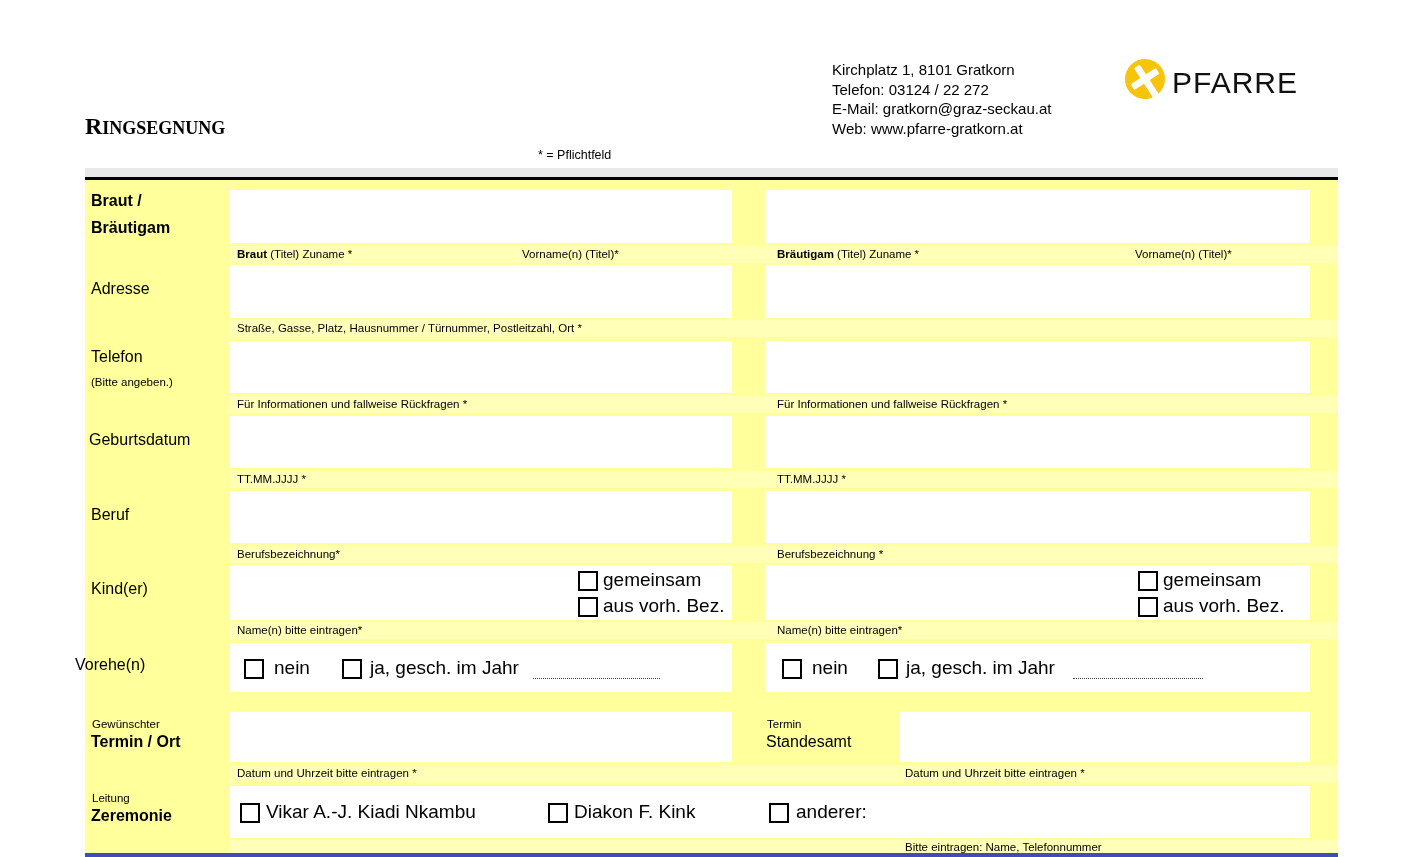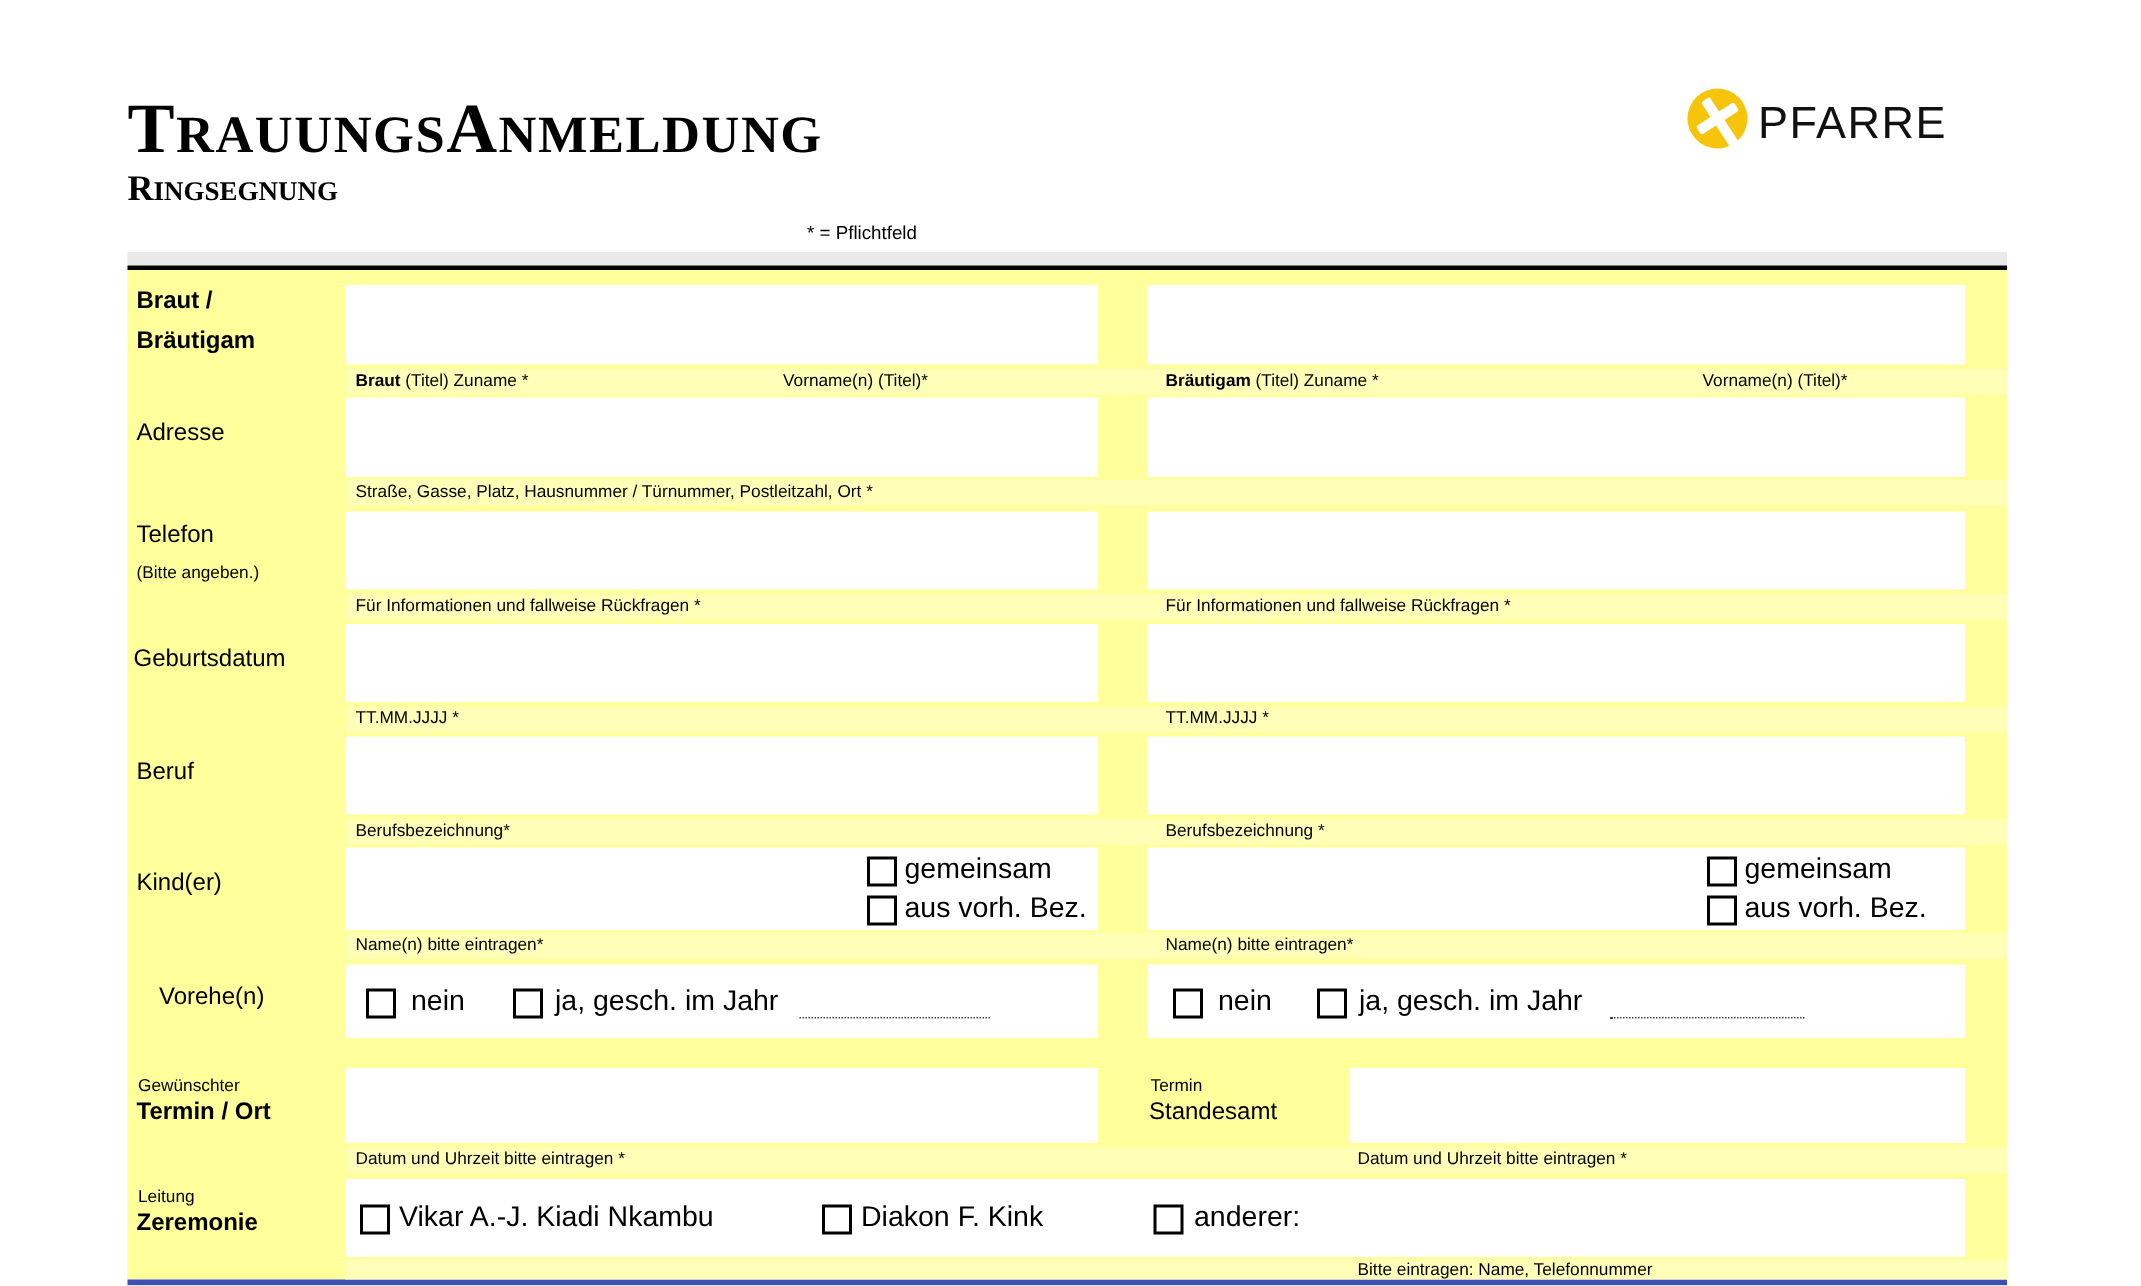--- a/index.html
+++ b/index.html
@@ -32,24 +32,29 @@
   .cap b{font-weight:bold;}
   .cb{width:16px;height:16px;border:2px solid #000;background:#fff;}
   .cbl{font-size:19px;white-space:nowrap;}
   .dots{border-bottom:1.5px dotted #444;height:1px;}
 </style>
 </head>
 <body>
 
 <div class="page">
 
-  <div class="abs title" style="left:85px;top:63px;"><span class="big">T</span><span class="small">RAUUNGS</span><span class="big">A</span><span class="small">NMELDUNG</span></div>
   <div class="abs subtitle" style="left:85px;top:114px;"><span class="big">R</span><span class="small">INGSEGNUNG</span></div>
   <div class="abs instr" style="left:538px;top:148px;">* = Pflichtfeld</div>
 
+  <div class="abs contact" style="left:832px;top:60px;">
+    <div>Kirchplatz 1, 8101 Gratkorn</div>
+    <div>Telefon: 03124 / 22 272</div>
+    <div>E-Mail: gratkorn@graz-seckau.at</div>
+    <div>Web: www.pfarre-gratkorn.at</div>
+  </div>
 
   <svg class="abs" style="left:1118px;top:55px;" width="54" height="58" viewBox="0 0 54 58">
     <g transform="translate(27,24) rotate(-33)">
       <circle r="20" fill="#F7C40C"></circle>
       <rect x="-15" y="-3.4" width="30" height="6.8" rx="1.5" fill="#ffffff"></rect>
       <rect x="-3.4" y="-15" width="6.8" height="39" rx="1.5" fill="#ffffff"></rect>
     </g>
   </svg>
   <div class="abs logo-word1" style="left:1172px;top:66px;">PFARRE</div>
 
@@ -107,21 +112,21 @@
   <div class="abs cbl" style="left:603px;top:569px;">gemeinsam</div>
   <div class="abs cb" style="left:578px;top:597px;"></div>
   <div class="abs cbl" style="left:603px;top:595px;">aus vorh. Bez.</div>
   <div class="abs cb" style="left:1138px;top:571px;"></div>
   <div class="abs cbl" style="left:1163px;top:569px;">gemeinsam</div>
   <div class="abs cb" style="left:1138px;top:597px;"></div>
   <div class="abs cbl" style="left:1163px;top:595px;">aus vorh. Bez.</div>
   <div class="abs cap" style="left:237px;top:624px;">Name(n) bitte eintragen*</div>
   <div class="abs cap" style="left:777px;top:624px;">Name(n) bitte eintragen*</div>
 
-  <div class="abs lbl" style="left:106px;top:656px;">Vorehe(n)</div>
+  <div class="abs lbl" style="left:75px;top:656px;">Vorehe(n)</div>
   <div class="abs box" style="left:230px;top:643px;width:502px;height:49px;"></div>
   <div class="abs box" style="left:765px;top:643px;width:545px;height:49px;"></div>
   <div class="abs cb" style="left:244px;top:659px;"></div>
   <div class="abs cbl" style="left:274px;top:657px;">nein</div>
   <div class="abs cb" style="left:342px;top:659px;"></div>
   <div class="abs cbl" style="left:370px;top:657px;">ja, gesch. im Jahr</div>
   <div class="abs dots" style="left:533px;top:677px;width:127px;"></div>
   <div class="abs cb" style="left:782px;top:659px;"></div>
   <div class="abs cbl" style="left:812px;top:657px;">nein</div>
   <div class="abs cb" style="left:878px;top:659px;"></div>

